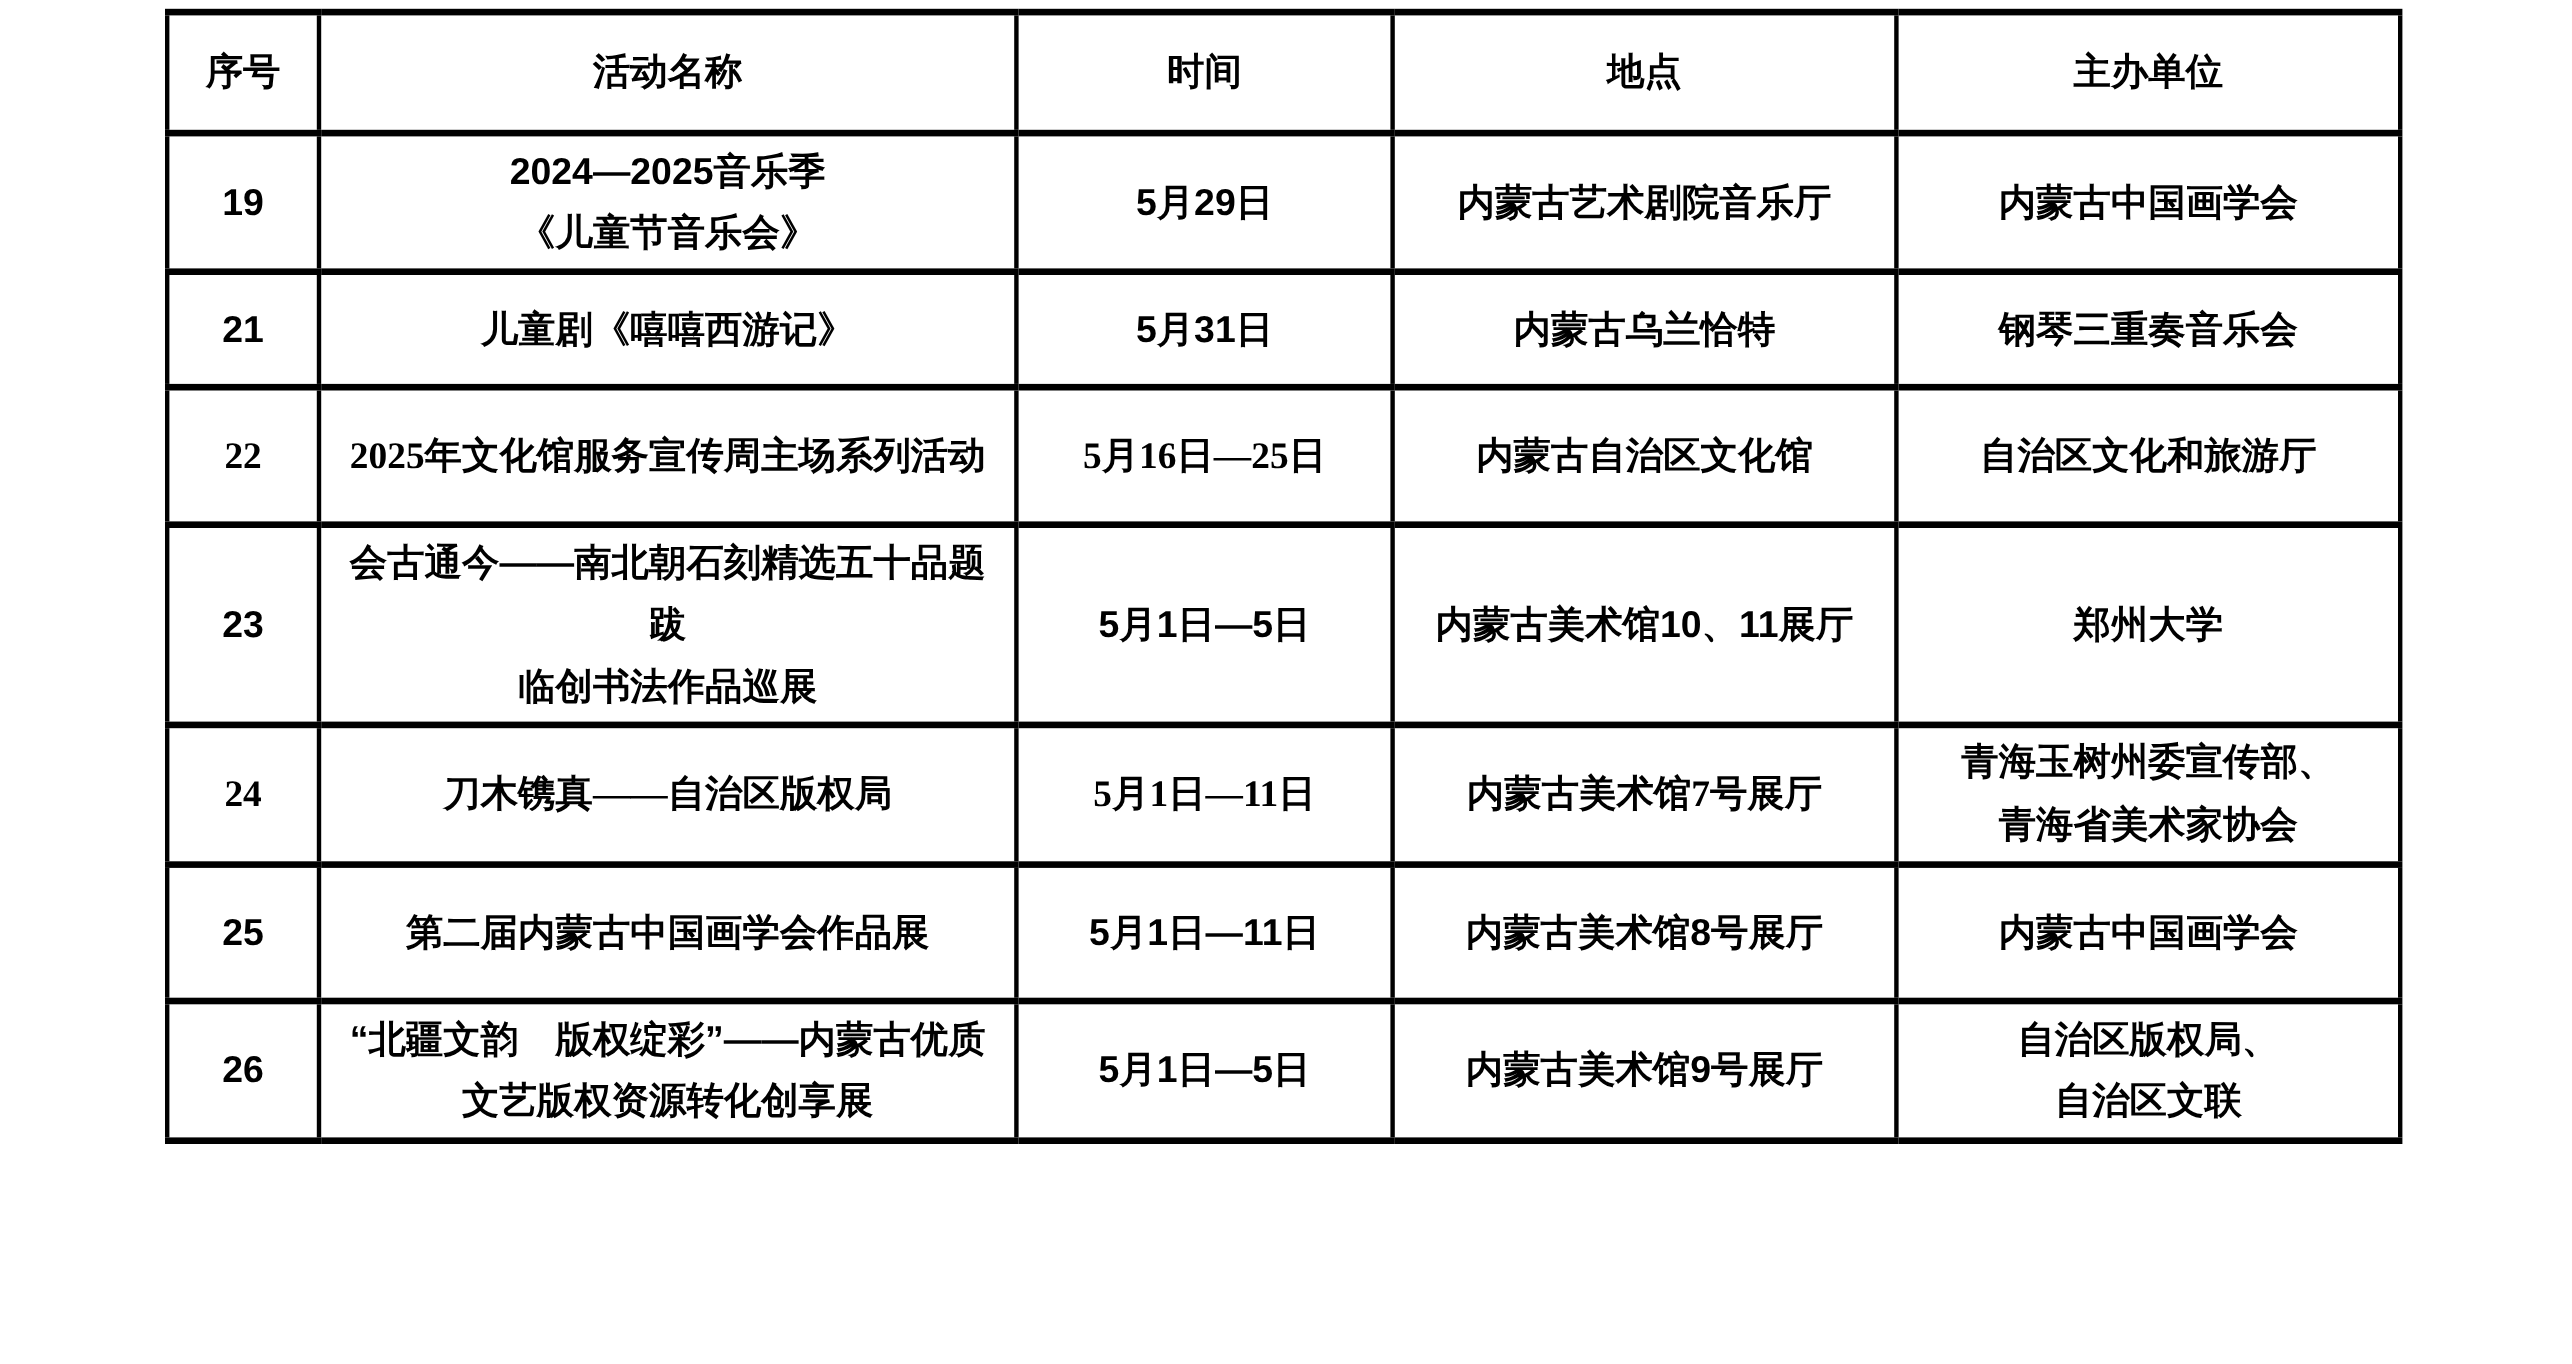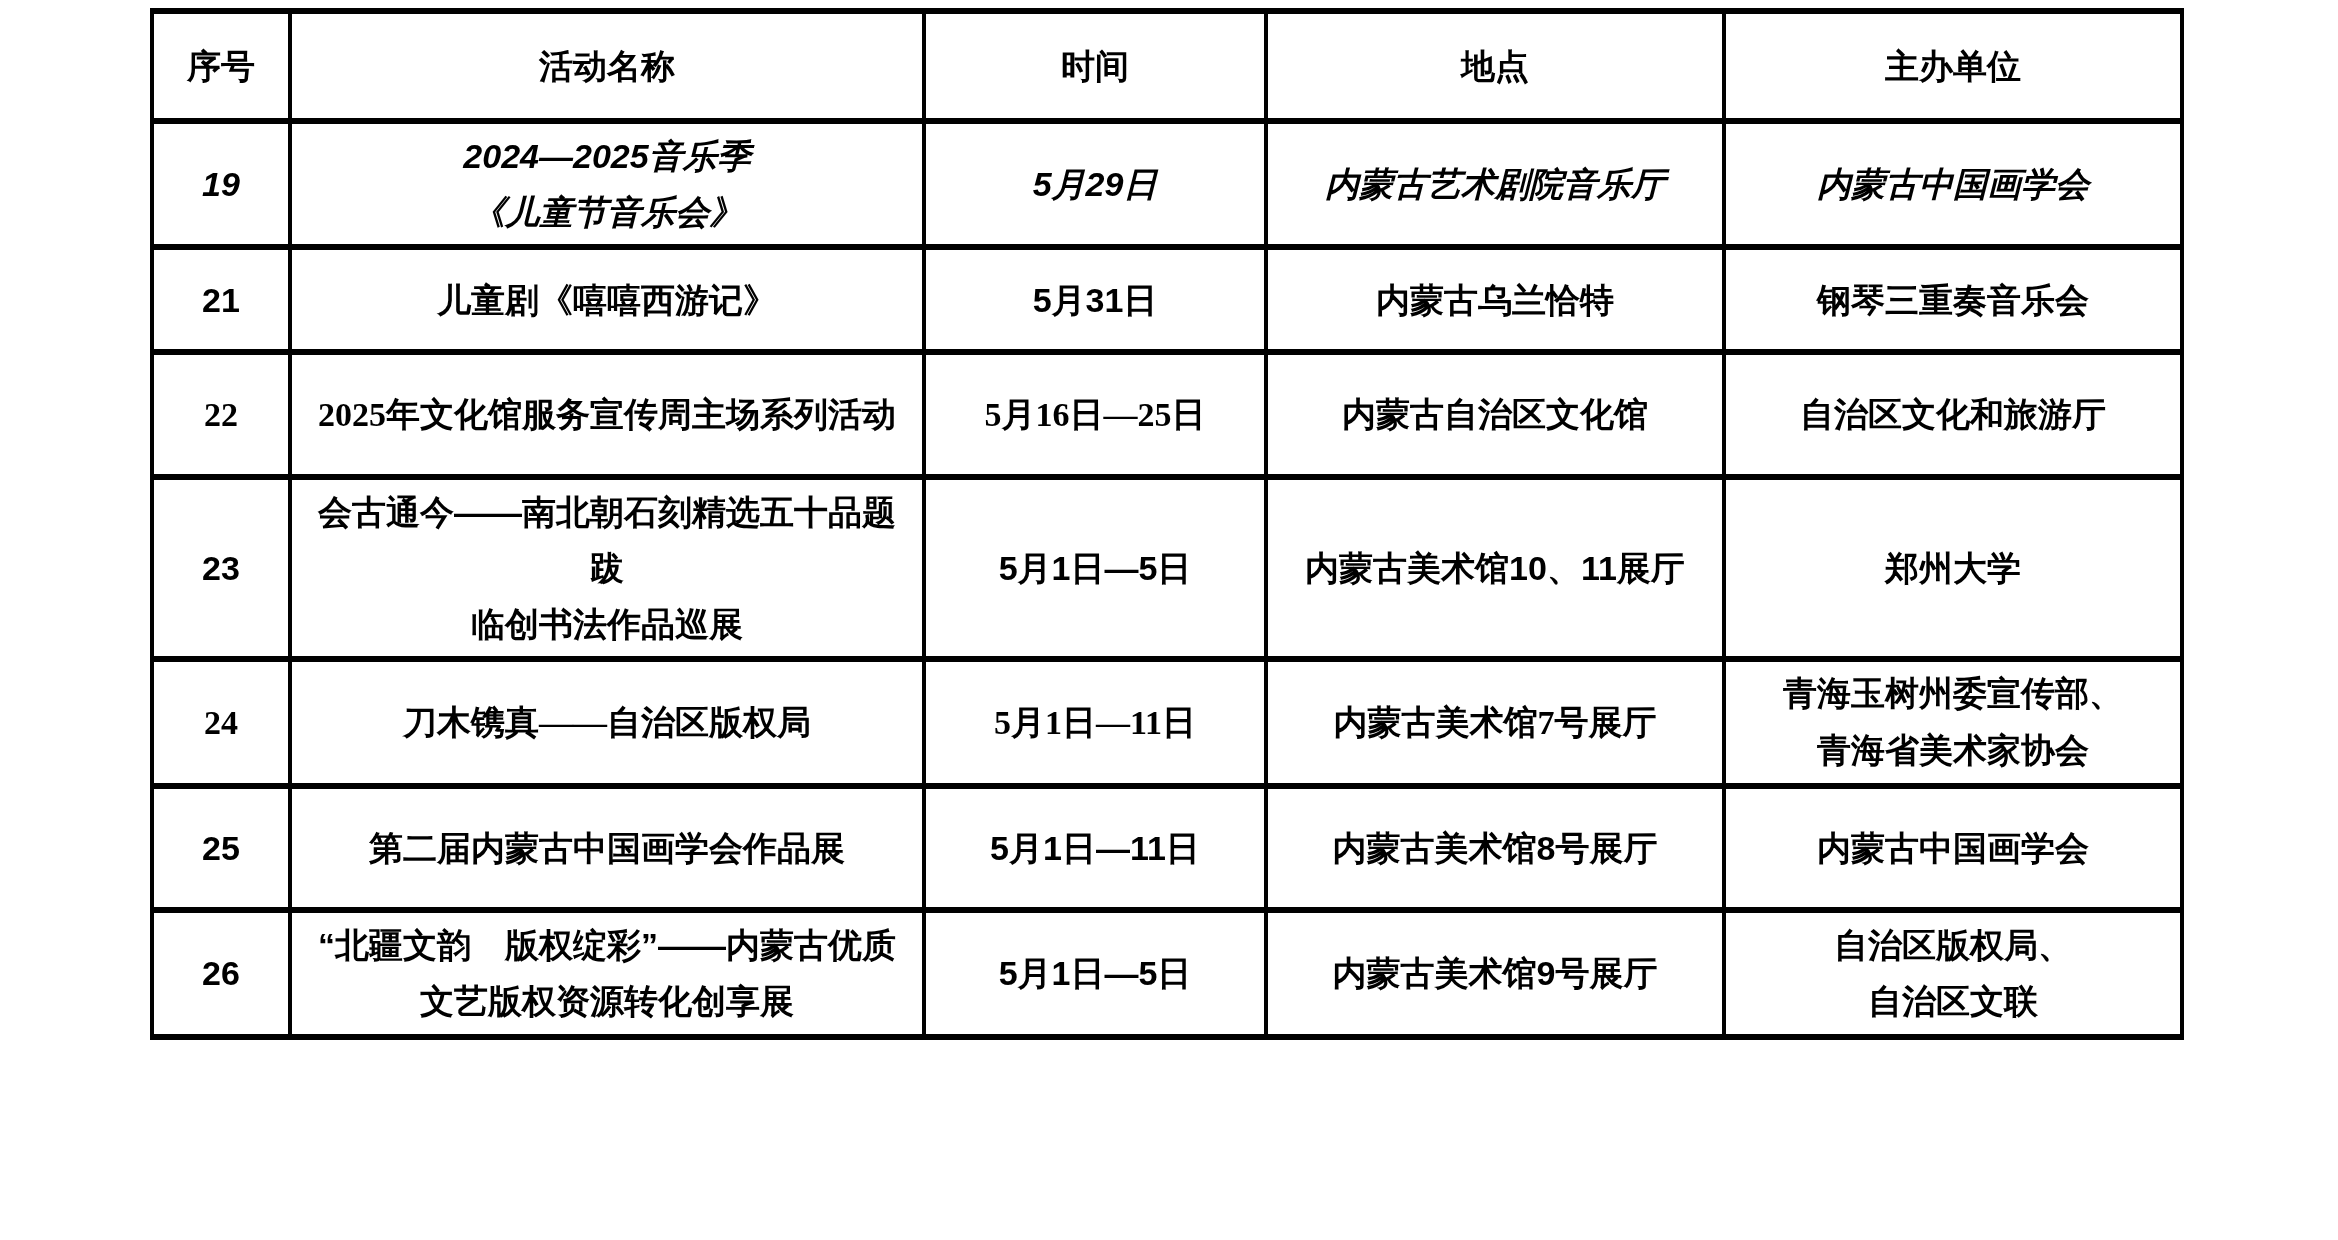--- a/index.html
+++ b/index.html
@@ -38,23 +38,23 @@
     text-align: center;
     vertical-align: middle;
     font-size: 34px;
     font-weight: 700;
     line-height: 1.65;
     white-space: pre-line;
     padding: 4px 10px;
     box-sizing: border-box;
     overflow: hidden;
   }
-  tr.hdr      { height: 110px; }
+  tr.hdr      { height: 110px; font-family: Liberation Serif, serif; }
   tr.r-18     { height: 127px; }
-  tr.r-19     { height: 126px; font-style: italic; }
+  tr.r-19     { height: 126px; }
   tr.r-20     { height: 124px; }
   tr.r-21     { height: 105px; }
   tr.r-22     { height: 125px; font-family: Liberation Serif, serif; }
   tr.r-23     { height: 125px; }
   tr.r-24     { height: 126px; font-family: Liberation Serif, serif; }
   tr.r-25     { height: 124px; }
   tr.r-26     { height: 127px; }
 </style>
 </head>
 <body>

